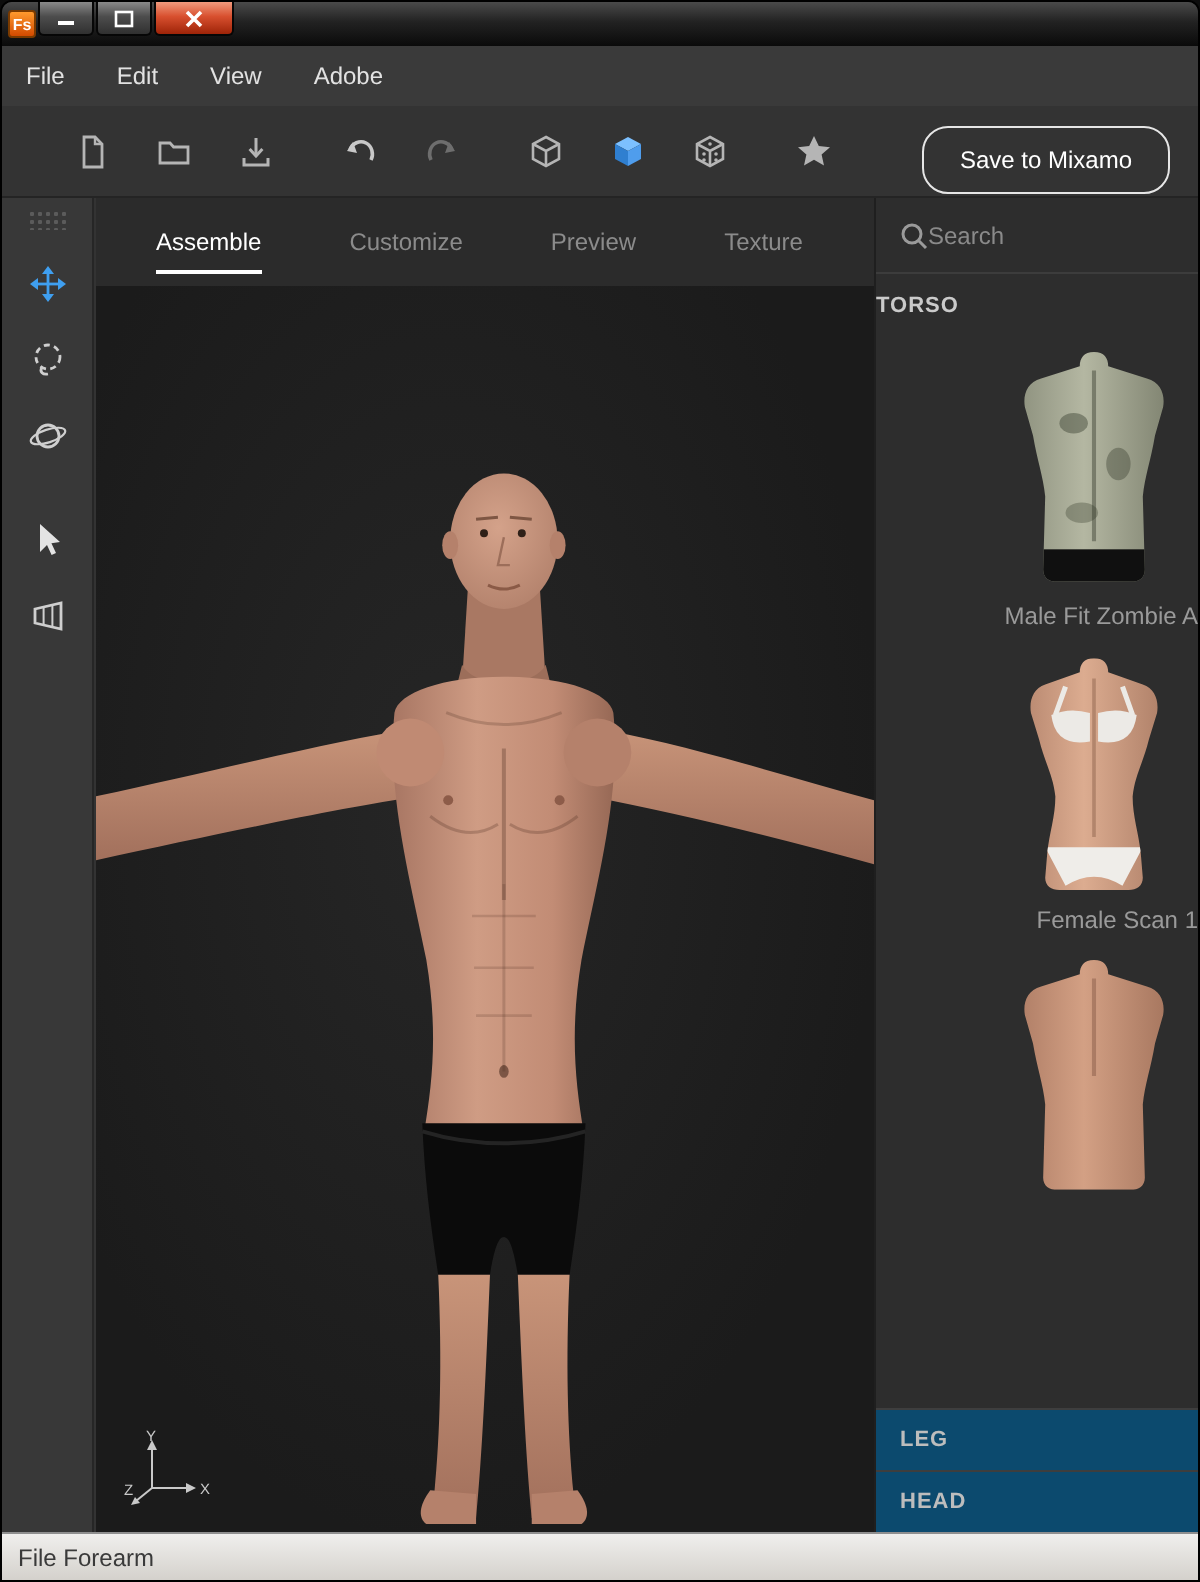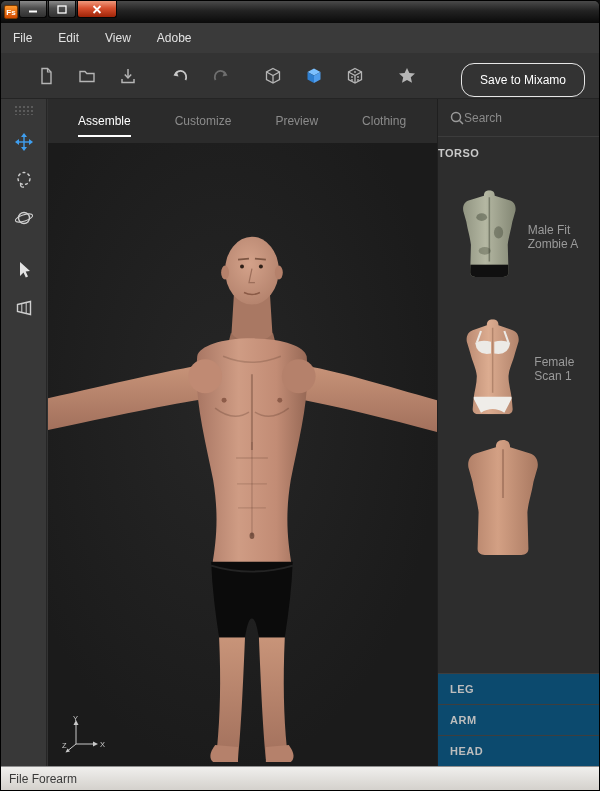--- a/index.html
+++ b/index.html
@@ -103,21 +103,21 @@
     background: transparent; border: none; outline: none;
     color: #c5c5c5; font-size: 12px; width: 112px;
     font-family: "Liberation Sans", sans-serif;
   }
   .searchrow input::placeholder { color: #8a8a8a; }
   .section-title {
     flex: 0 0 26px; padding: 10px 0 0; font-size: 11px; font-weight: bold;
     color: #cacaca; letter-spacing: 0.5px;
   }
   .thumb-list { flex: 1 1 auto; overflow: hidden; }
-  .thumb-item { display: flex; flex-direction: row; align-items: center; padding-top: 10px; cursor: default; padding-left: 13px; }
+  .thumb-item { display: flex; flex-direction: column; align-items: flex-end; padding-top: 10px; cursor: default; padding-left: 13px; }
   .thumb-img { width: 104px; height: 122px; display: block; }
   .thumb-caption { margin-top: 6px; font-size: 12px; color: #9a9a9a; line-height: 14px; }
   .lib-header {
     flex: 0 0 31px; border-top: 1px solid #3e3e3e; background: #0c4a6e;
     color: #bdbdbd; font-size: 11px; font-weight: bold; letter-spacing: 0.5px;
     display: flex; align-items: center; padding-left: 12px; cursor: default;
   }
 
   
   .statusbar {
@@ -268,21 +268,21 @@
         <path d="M3.5 6.5 L16.5 3.5 V16.5 L3.5 13.5 Z" fill="none" stroke="#cfcfcf" stroke-width="1.4"></path>
         <path d="M7.8 5.6 V14.4 M12.2 4.6 V15.4" stroke="#cfcfcf" stroke-width="1"></path>
       </svg>
     </div>
   </div>
 
   <div class="tabsbar">
     <span class="tab active">Assemble</span>
     <span class="tab">Customize</span>
     <span class="tab">Preview</span>
-    <span class="tab">Clothing</span>
+    <span class="tab">Texture</span>
   </div>
 
   <div class="viewport">
     <svg class="character" viewBox="0 0 391 625" preserveAspectRatio="none">
       <defs>
         <radialGradient id="headG" cx="0.45" cy="0.4" r="0.85">
           <stop offset="0" stop-color="#d4a28a"></stop>
             <stop offset="1" stop-color="#a97863"></stop>
         </radialGradient>
         <linearGradient id="skinG" x1="0" y1="0" x2="1" y2="0">
@@ -417,21 +417,20 @@
           </defs>
           <g clip-path="url(#pC)">
             <rect width="100" height="120" fill="url(#pG)"></rect>
             <path d="M50 12 V60" stroke="rgba(90,50,35,0.3)" stroke-width="2"></path>
           </g>
         </svg>
       </div>
 
     </div>
     <div class="lib-header">LEG</div>
-    <div class="lib-header">ARM</div>
     <div class="lib-header">HEAD</div>
   </div>
 
   <div class="statusbar">
     <span>File Forearm</span>
   </div>
 
 </div>
 
 </body></html>

